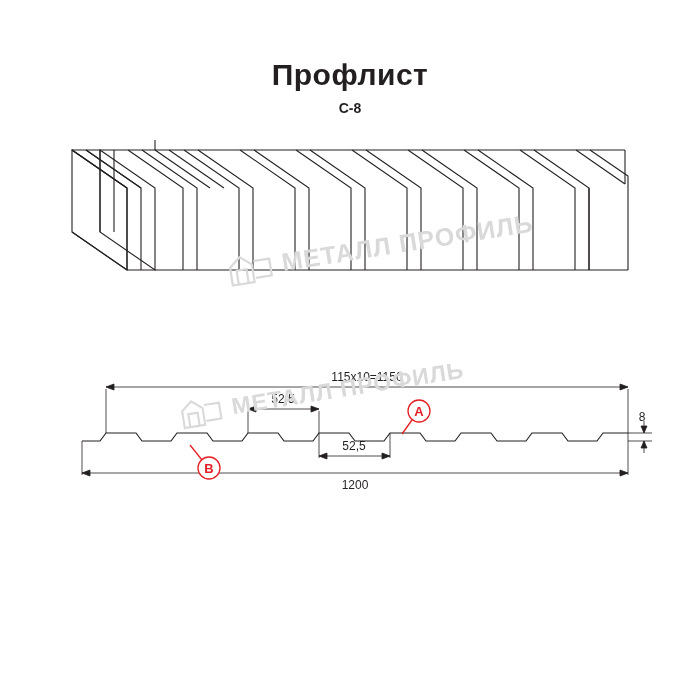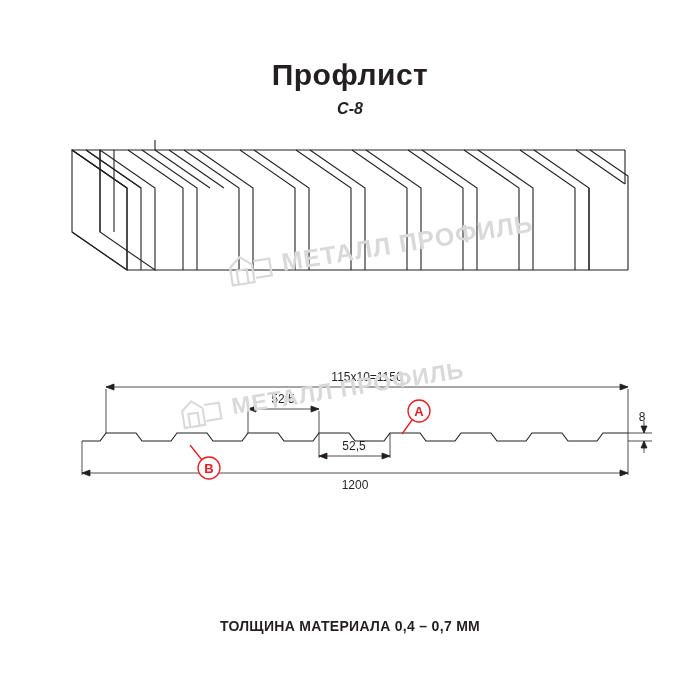--- a/index.html
+++ b/index.html
@@ -30,24 +30,23 @@
     font-weight: bold;
     letter-spacing: 0.5px;
     color: #231f20;
   }
   .subtitle {
     position: absolute;
     top: 100px;
     left: 0;
     width: 700px;
     text-align: center;
-    font-size: 16px;
-    font-weight: bold;
-    color: #231f20;
-    font-style: italic;
+    font-size: 14px;
+    font-weight: bold;
+    color: #231f20;
   }
   .iso-wrap {
     position: absolute;
     top: 140px;
     left: 60px;
     width: 580px;
     height: 170px;
   }
   .section-wrap {
     position: absolute;
@@ -247,15 +246,14 @@
   <div class="wm wm2">
     <span class="mark">
       <svg width="44" height="32" viewBox="0 0 46 34">
         <path d="M3 30 L3 12 L14 3 L25 12 L25 30 Z" fill="none" stroke="#d9d9d9" stroke-width="2.2"></path>
         <path d="M9 30 L9 16 L19 16 L19 30" fill="none" stroke="#d9d9d9" stroke-width="2.2"></path>
         <path d="M27 9 L43 9 L43 26 L27 26" fill="none" stroke="#d9d9d9" stroke-width="2.2"></path>
       </svg>
     </span><span>МЕТАЛЛ ПРОФИЛЬ</span>
   </div>
 
-  <div class="footnote">ТОЛЩИНА МАТЕРИАЛА 0,4 – 0,7 ММ</div>
 
 </div>
 
 </body></html>

